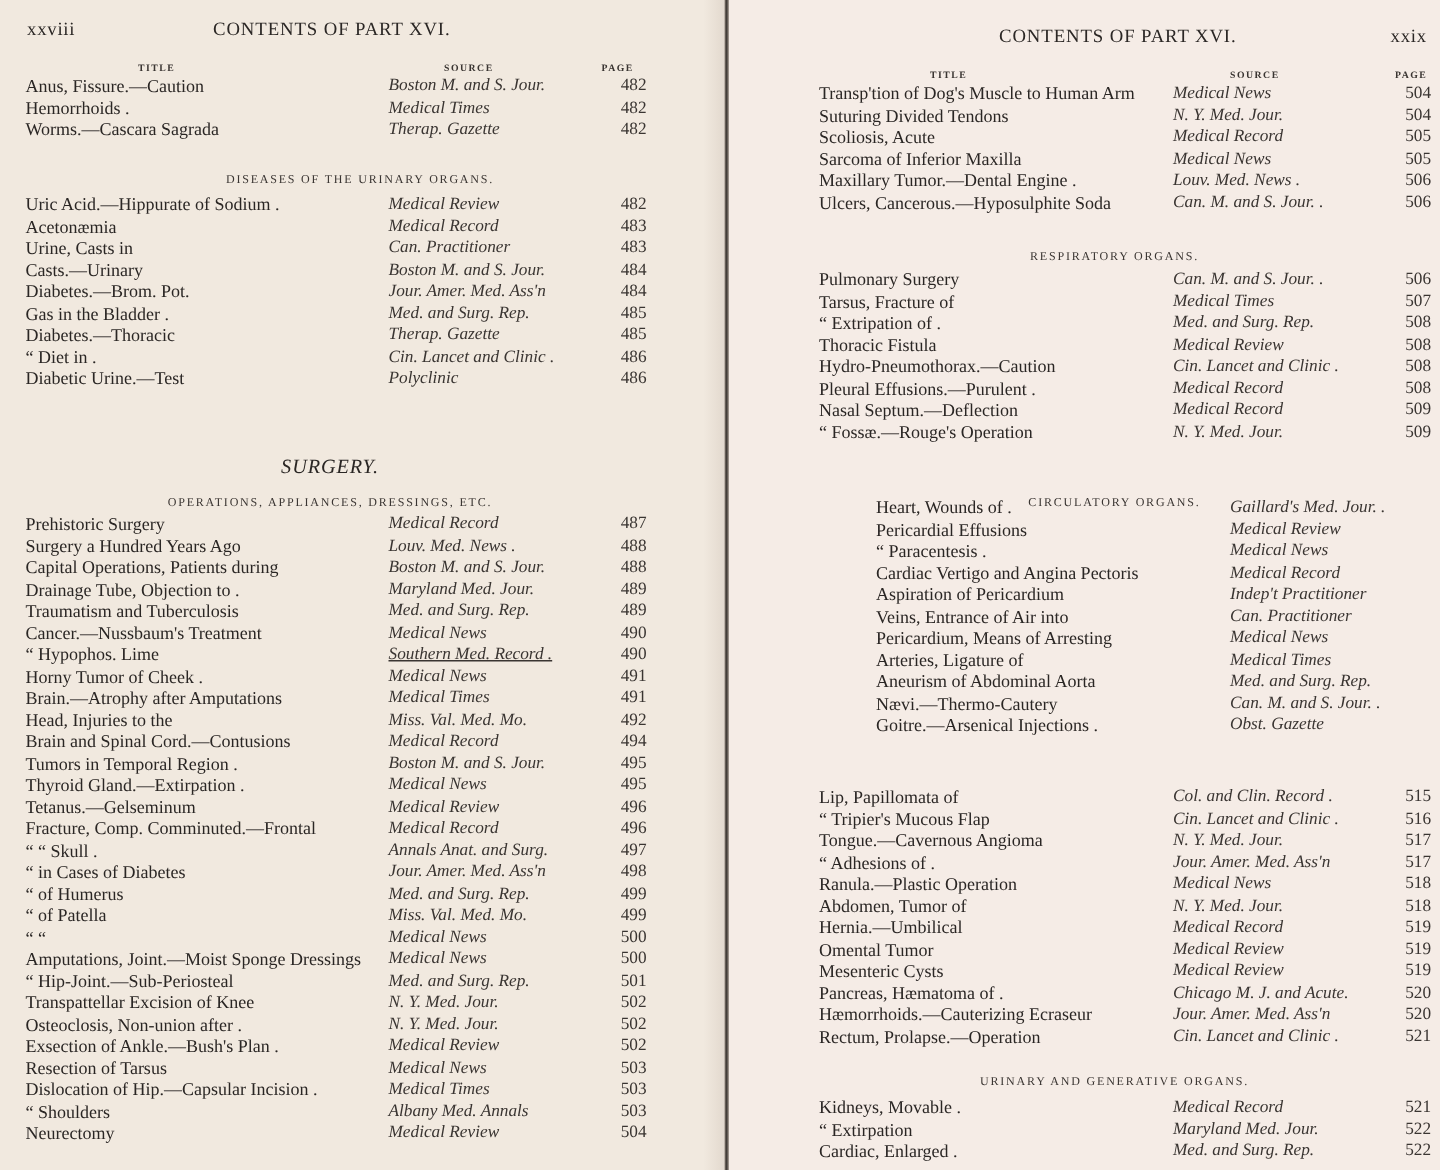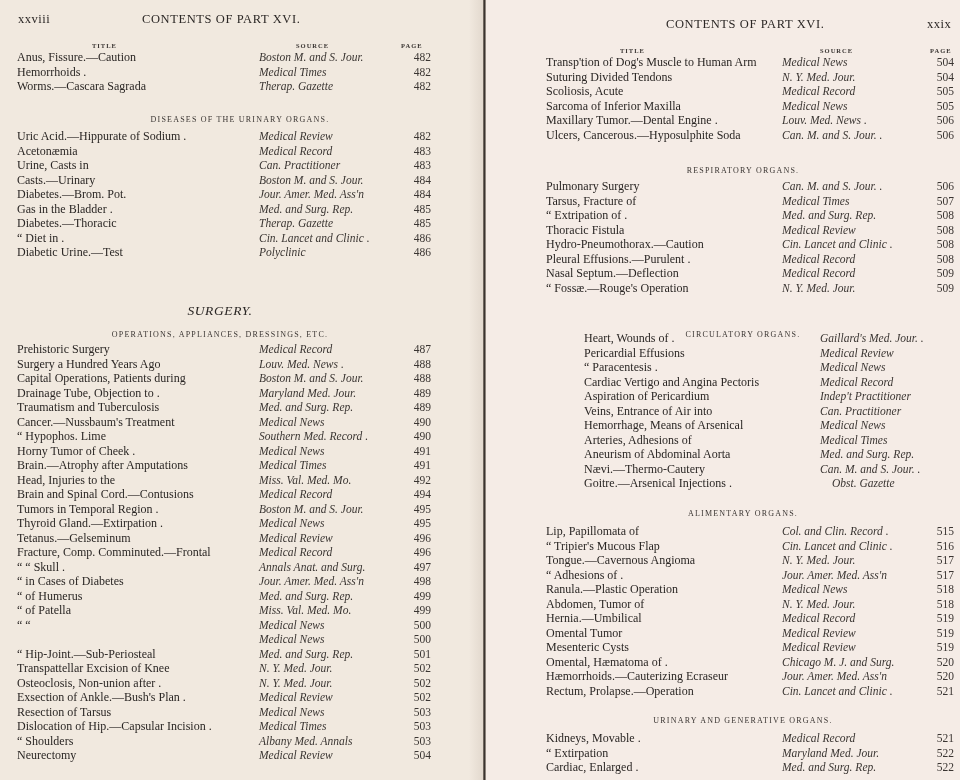--- a/index.html
+++ b/index.html
@@ -133,21 +133,21 @@
           <span class="s" style="left: 242px;">Med. and Surg. Rep.</span>
           <span class="p" style="left: 386px;">489</span>
         </div>
         <div class="row">
           <span class="t">Cancer.—Nussbaum's Treatment</span>
           <span class="s" style="left: 242px;">Medical News</span>
           <span class="p" style="left: 386px;">490</span>
         </div>
         <div class="row">
           <span class="t">“     Hypophos. Lime</span>
-          <span class="s" style="left: 242px;">Southern Med. Record .</span>
+          <span class="s" style="left: 242px; text-decoration: underline;">Southern Med. Record .</span>
           <span class="p" style="left: 386px;">490</span>
         </div>
         <div class="row">
           <span class="t">Horny Tumor of Cheek .</span>
           <span class="s" style="left: 242px;">Medical News</span>
           <span class="p" style="left: 386px;">491</span>
         </div>
         <div class="row">
           <span class="t">Brain.—Atrophy after Amputations</span>
           <span class="s" style="left: 242px;">Medical Times</span>
@@ -202,20 +202,21 @@
           <span class="t">“     of Patella</span>
           <span class="s" style="left: 242px;">Miss. Val. Med. Mo.</span>
           <span class="p" style="left: 386px;">499</span>
         </div>
         <div class="row">
           <span class="t">“            “</span>
           <span class="s" style="left: 242px;">Medical News</span>
           <span class="p" style="left: 386px;">500</span>
         </div>
         <div class="row">
+          <span class="t">Amputations, Joint.—Moist Sponge Dressings</span>
           <span class="s" style="left: 242px;">Medical News</span>
           <span class="p" style="left: 386px;">500</span>
         </div>
         <div class="row">
           <span class="t">“        Hip-Joint.—Sub-Periosteal</span>
           <span class="s" style="left: 242px;">Med. and Surg. Rep.</span>
           <span class="p" style="left: 386px;">501</span>
         </div>
         <div class="row">
           <span class="t">Transpattellar Excision of Knee</span>
@@ -368,47 +369,46 @@
           <span class="t">Aspiration of Pericardium</span>
           <span class="s" style="left: 236px;">Indep't Practitioner</span>
           <span class="p" style="left: 380px;">511</span>
         </div>
         <div class="row">
           <span class="t">Veins, Entrance of Air into</span>
           <span class="s" style="left: 236px;">Can. Practitioner</span>
           <span class="p" style="left: 380px;">511</span>
         </div>
         <div class="row">
-          <span class="t">Hemorrhage, Means of Arsenical</span>
+          <span class="t">Pericardium, Means of Arresting</span>
           <span class="s" style="left: 236px;">Medical News</span>
           <span class="p" style="left: 380px;">801</span>
         </div>
         <div class="row">
-          <span class="t">Arteries, Adhesions of</span>
+          <span class="t">Arteries, Ligature of</span>
           <span class="s" style="left: 236px;">Medical Times</span>
           <span class="p" style="left: 380px;">513</span>
         </div>
         <div class="row">
           <span class="t">Aneurism of Abdominal Aorta</span>
           <span class="s" style="left: 236px;">Med. and Surg. Rep.</span>
           <span class="p" style="left: 380px;">513</span>
         </div>
         <div class="row">
           <span class="t">Nævi.—Thermo-Cautery</span>
           <span class="s" style="left: 236px;">Can. M. and S. Jour. .</span>
           <span class="p" style="left: 380px;">514</span>
         </div>
         <div class="row">
           <span class="t">Goitre.—Arsenical Injections .</span>
-          <span class="s" style="left: 248px;">Obst. Gazette</span>
+          <span class="s" style="left: 236px;">Obst. Gazette</span>
           <span class="p" style="left: 380px;">515</span>
         </div>
       </div>
 
-    <div class="section" style="left:60px; width:400px; top:509px;">ALIMENTARY ORGANS.</div>
     <div class="rows" id="R3" style="left:63px; top:524px; width:410px;">
         <div class="row">
           <span class="t">Lip, Papillomata of</span>
           <span class="s" style="left: 236px;">Col. and Clin. Record .</span>
           <span class="p" style="left: 380px;">515</span>
         </div>
         <div class="row">
           <span class="t">“  Tripier's Mucous Flap</span>
           <span class="s" style="left: 236px;">Cin. Lancet and Clinic .</span>
           <span class="p" style="left: 380px;">516</span>
@@ -442,22 +442,22 @@
           <span class="t">Omental Tumor</span>
           <span class="s" style="left: 236px;">Medical Review</span>
           <span class="p" style="left: 380px;">519</span>
         </div>
         <div class="row">
           <span class="t">Mesenteric Cysts</span>
           <span class="s" style="left: 236px;">Medical Review</span>
           <span class="p" style="left: 380px;">519</span>
         </div>
         <div class="row">
-          <span class="t">Omental, Hæmatoma of .</span>
-          <span class="s" style="left: 236px;">Chicago M. J. and Surg.</span>
+          <span class="t">Pancreas, Hæmatoma of .</span>
+          <span class="s" style="left: 236px;">Chicago M. J. and Acute.</span>
           <span class="p" style="left: 380px;">520</span>
         </div>
         <div class="row">
           <span class="t">Hæmorrhoids.—Cauterizing Ecraseur</span>
           <span class="s" style="left: 236px;">Jour. Amer. Med. Ass'n</span>
           <span class="p" style="left: 380px;">520</span>
         </div>
         <div class="row">
           <span class="t">Rectum, Prolapse.—Operation</span>
           <span class="s" style="left: 236px;">Cin. Lancet and Clinic .</span>

